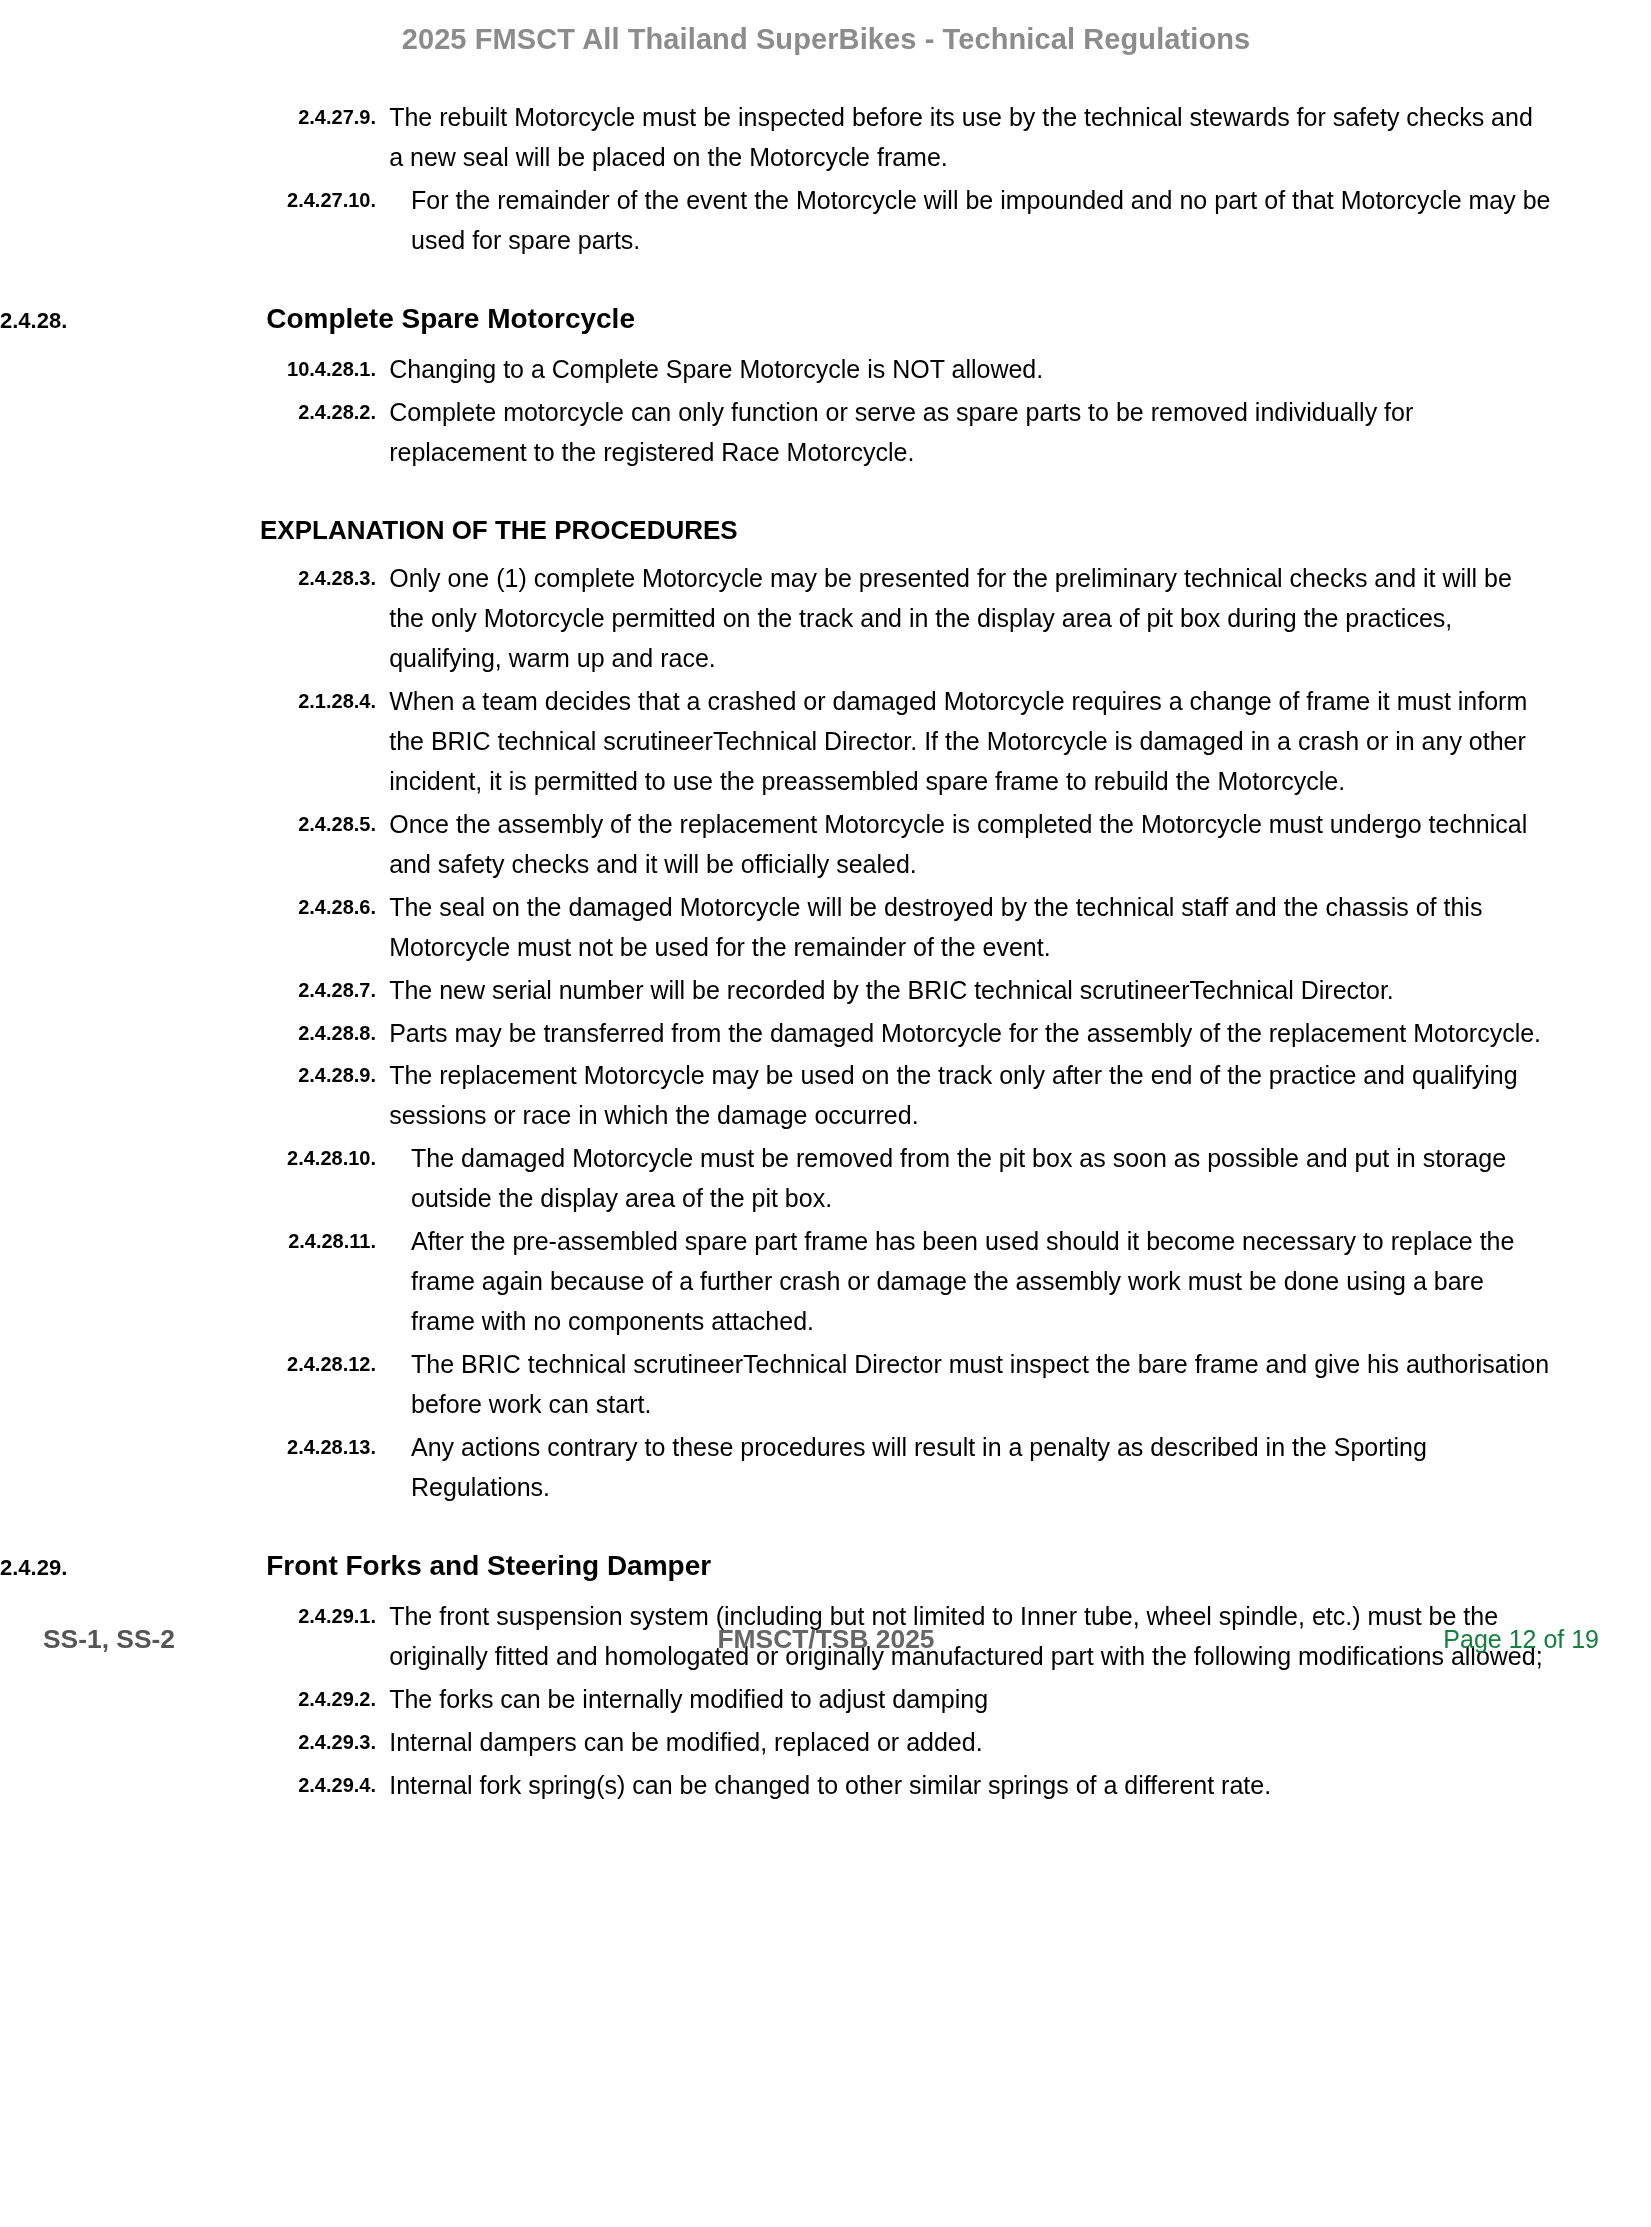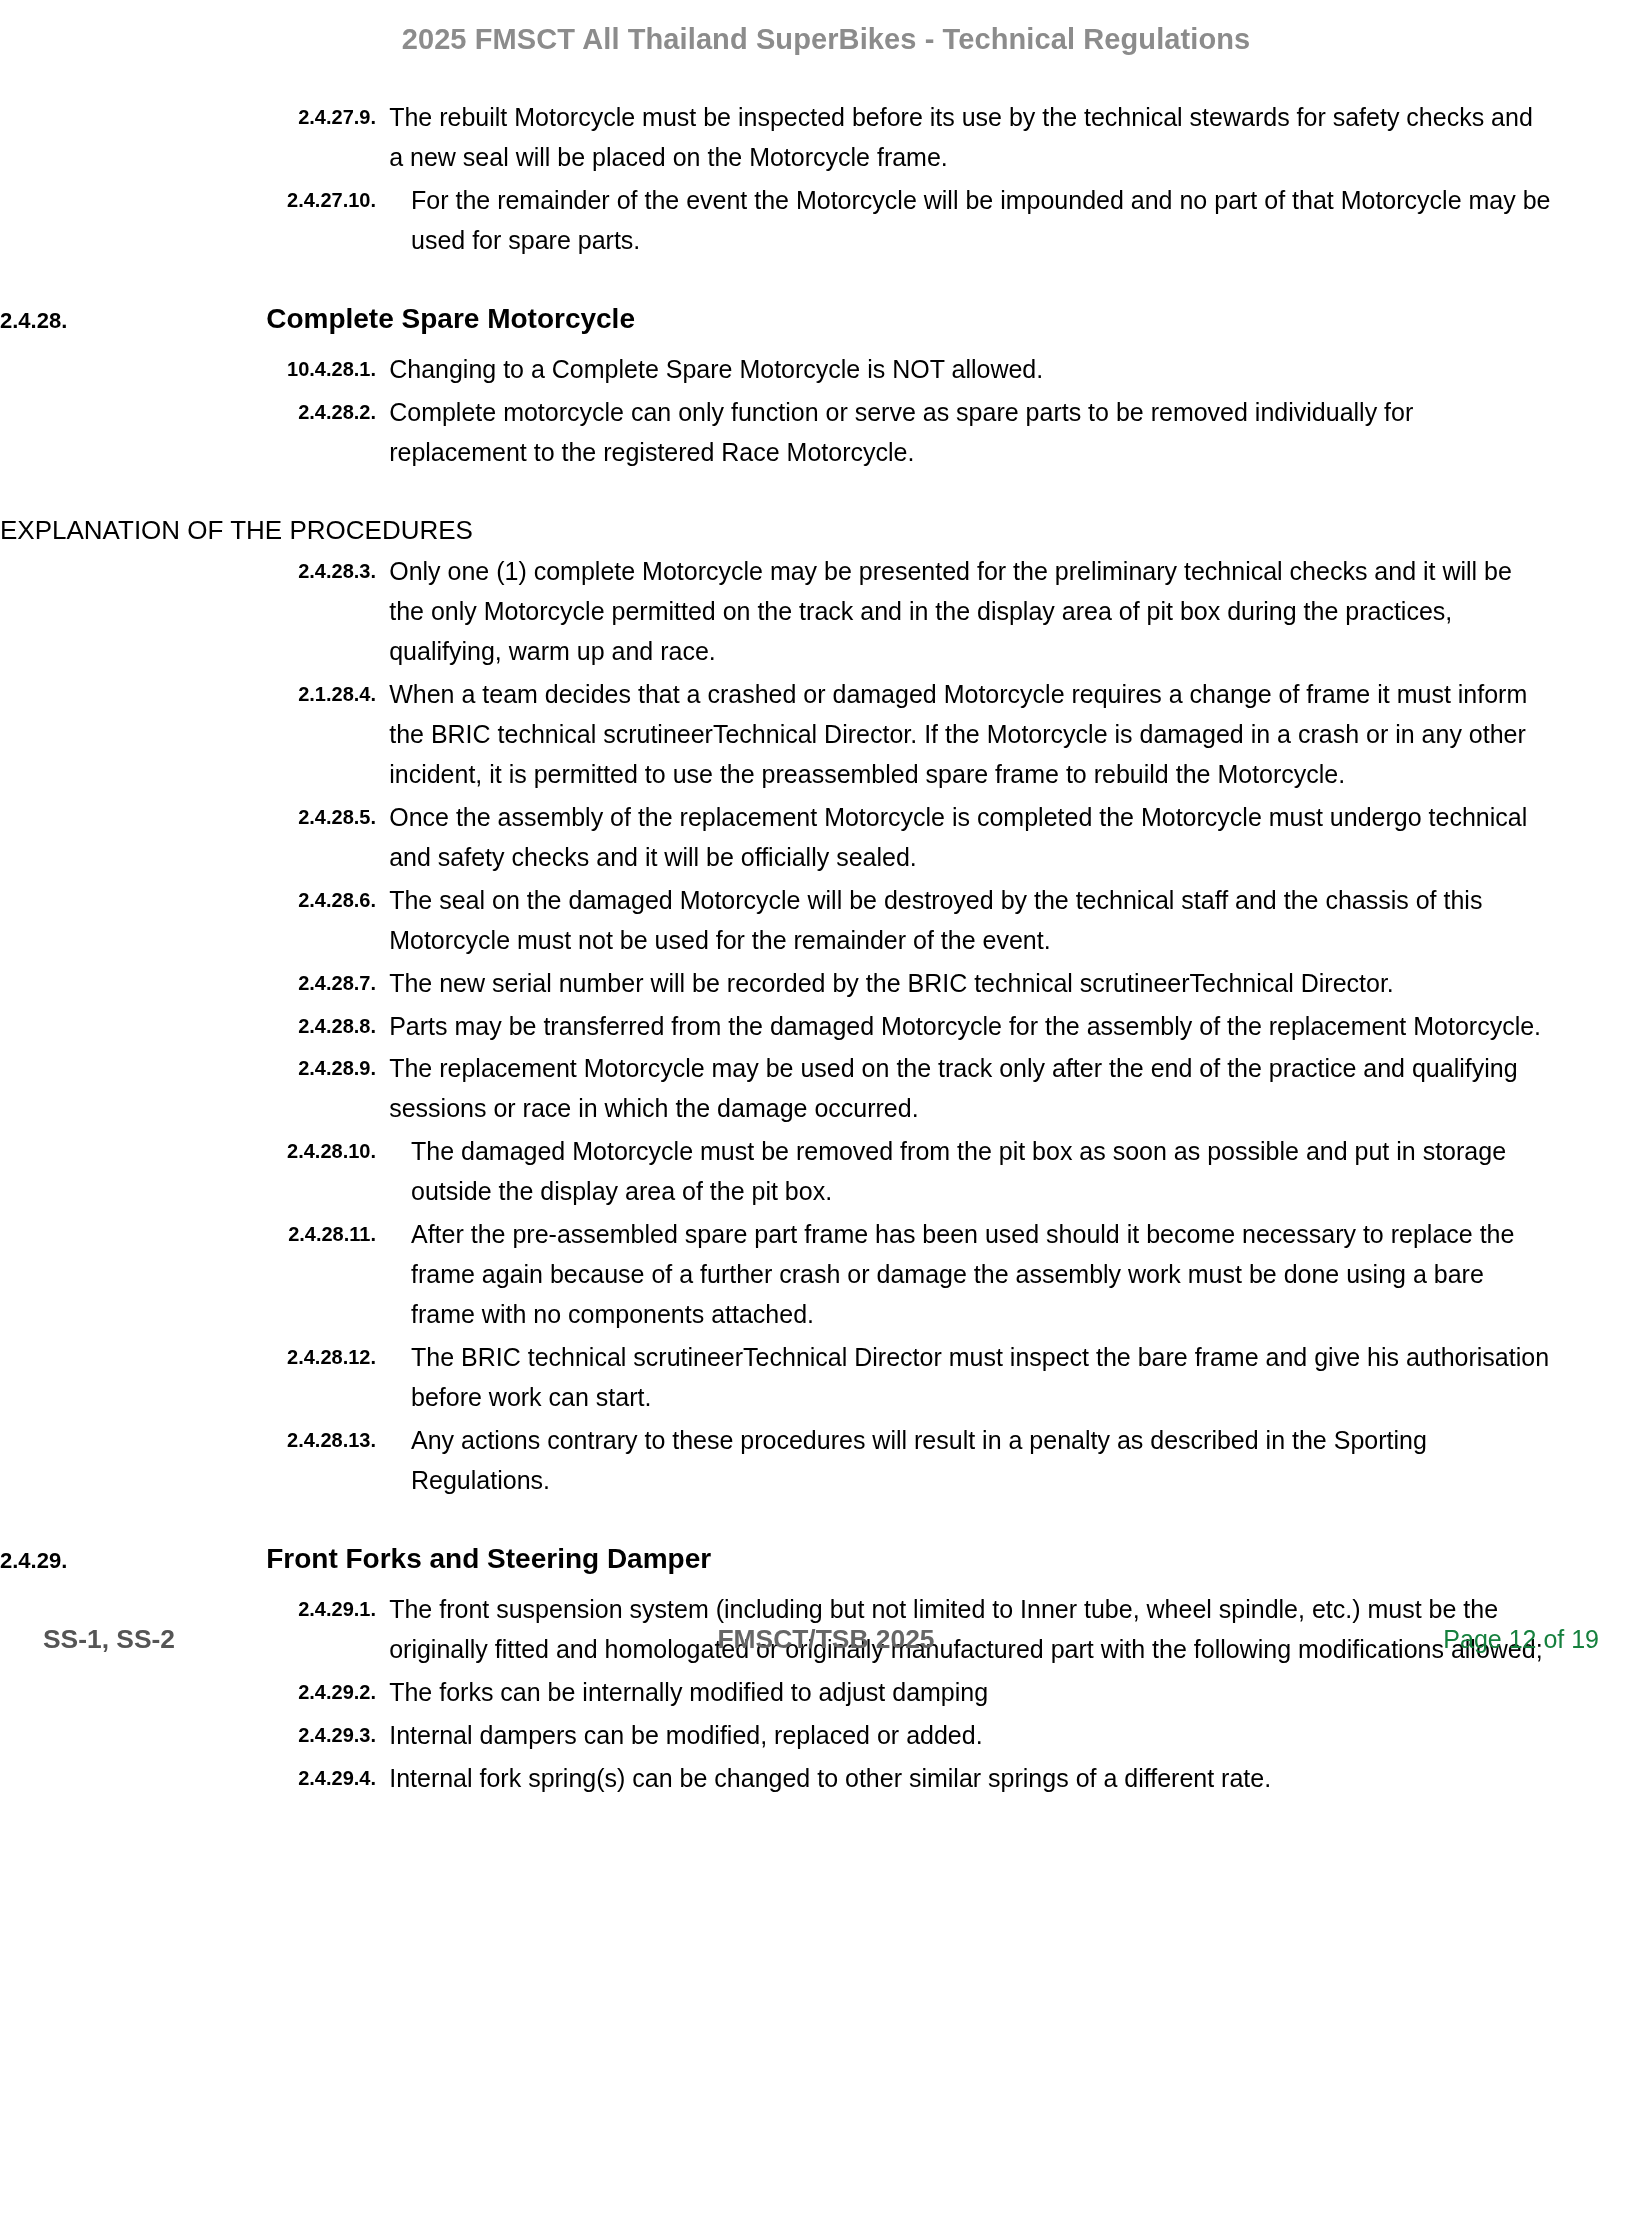--- a/index.html
+++ b/index.html
@@ -106,22 +106,23 @@
   .section-heading .title {
     flex: 0 0 auto;
     padding-left: 13.2px;
     font-weight: bold;
     font-size: 28px;
     line-height: 43px;
   }
 
   
   .plain-heading {
-    margin: 38px 0 1px 0;
-    font-weight: normal;
+    margin: 38px 0 8px 0;
+    padding-left: 260px;
+    font-weight: bold;
     font-size: 26px;
     line-height: 40px;
   }
 
   
   .doc-footer {
     position: absolute;
     left: 0;
     bottom: 0;
     width: 1652px;

